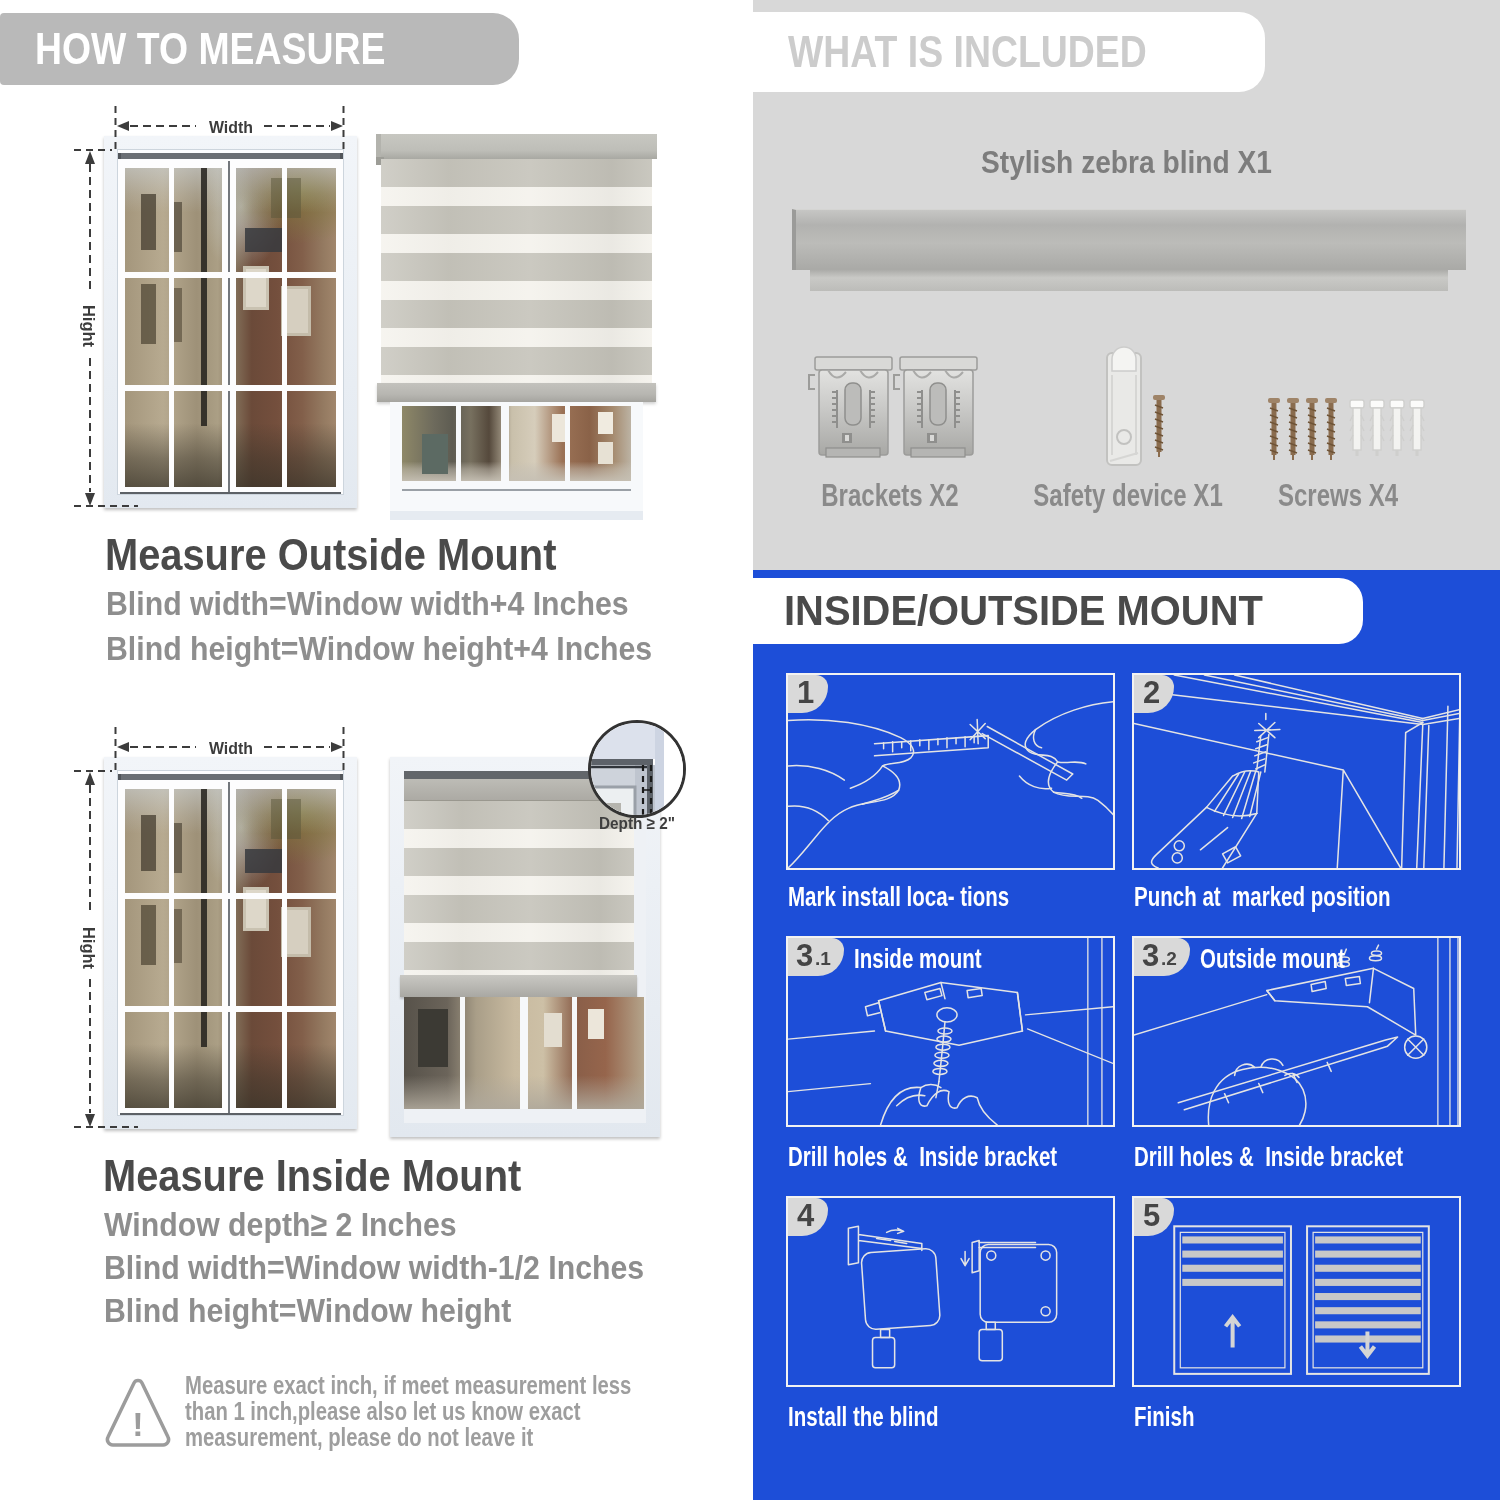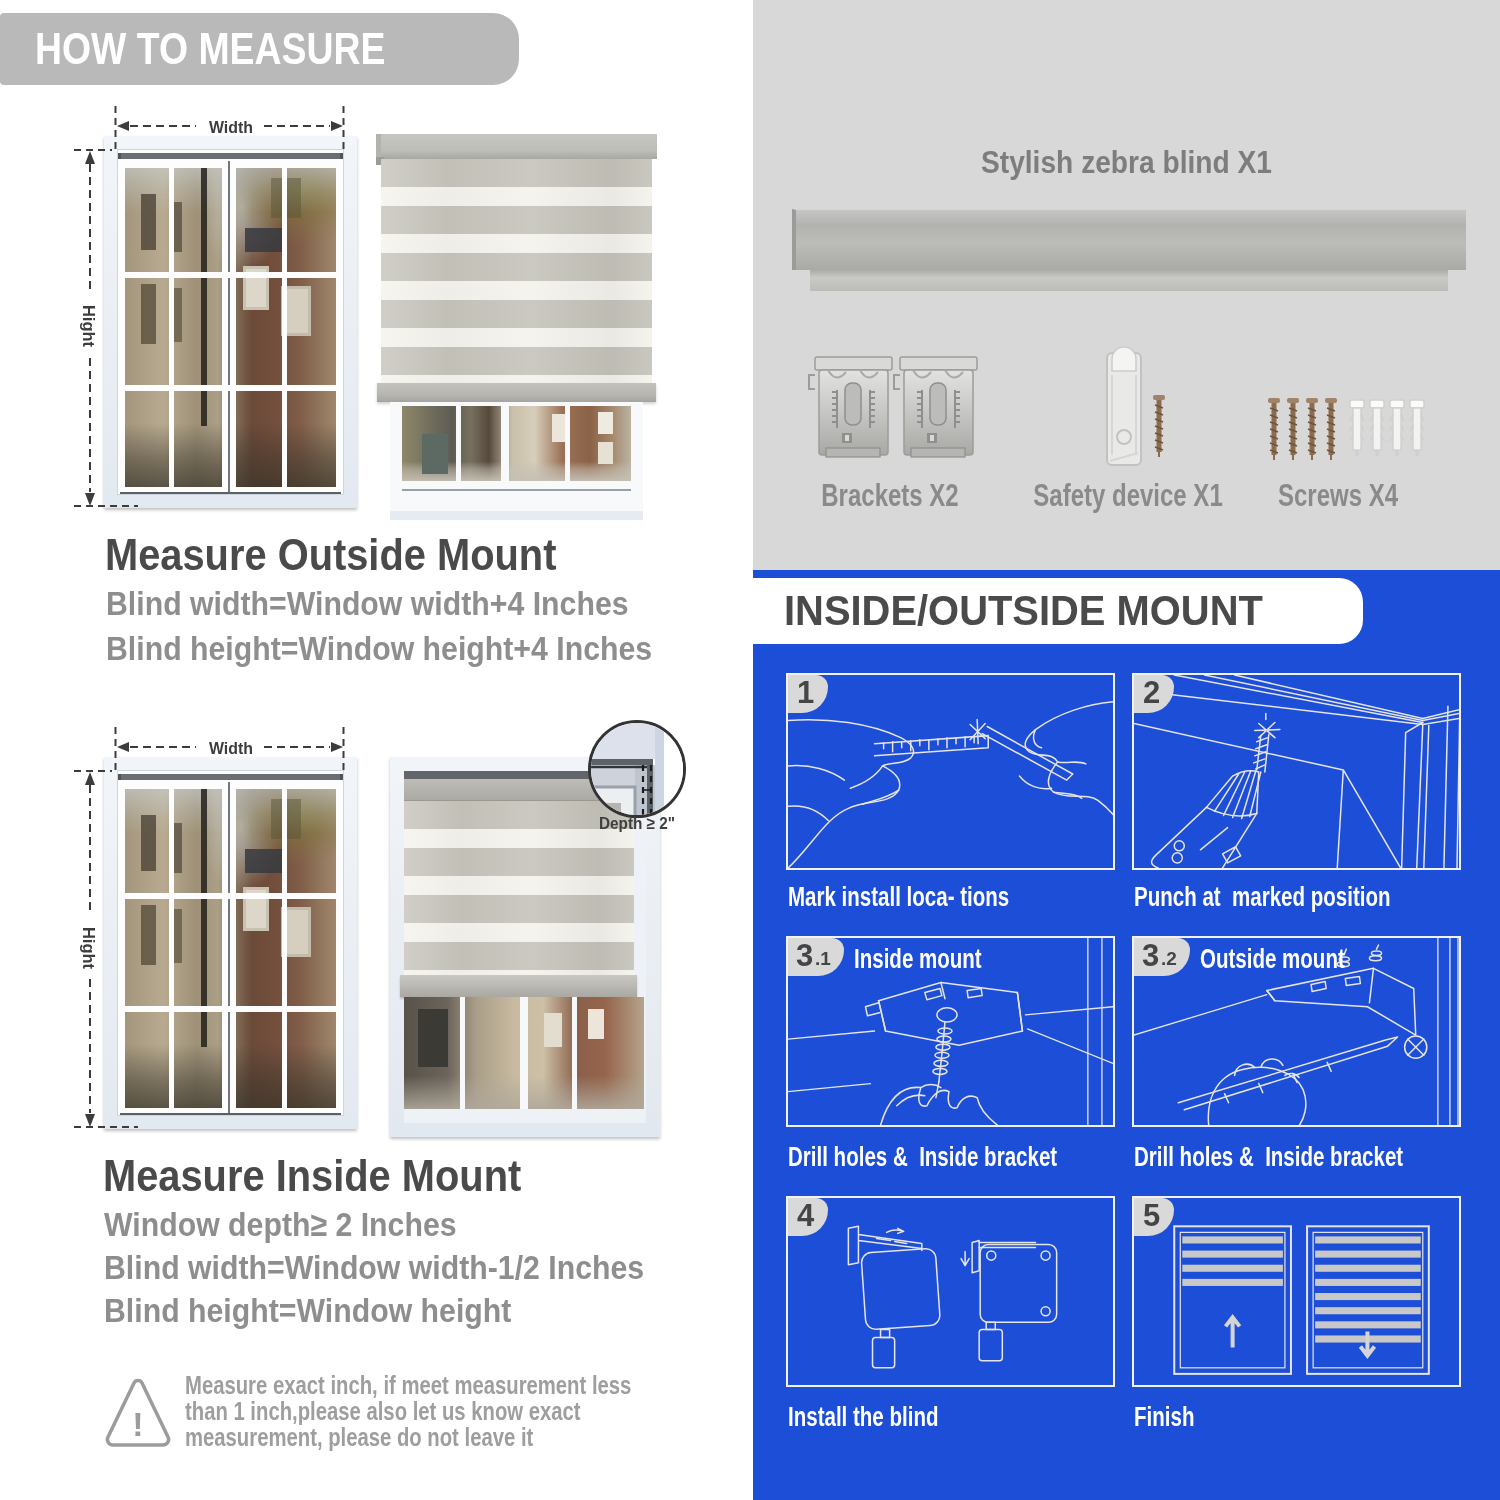--- a/index.html
+++ b/index.html
@@ -224,20 +224,23 @@
 <div class="abs sub" style="left:106px;top:629px;">Blind height=Window height+4 Inches</div>
 
 <div class="abs head1" style="left:103px;top:1150px;">Measure Inside Mount</div>
 <div class="abs sub" style="left:104px;top:1205px;">Window depth≥ 2 Inches</div>
 <div class="abs sub" style="left:104px;top:1248px;">Blind width=Window width-1/2 Inches</div>
 <div class="abs sub" style="left:104px;top:1291px;">Blind height=Window height</div>
 
 <div class="abs" style="left:185px;top:1372px;font-size:26px;font-weight:bold;color:#9e9e9e;line-height:26px;transform:scaleX(.78);transform-origin:left top;white-space:nowrap;">Measure exact inch, if meet measurement less<br>than 1 inch,please also let us know exact<br>measurement, please do not leave it</div>
 
 <div class="abs" id="rt">
+  <div class="abs" id="h-rt">
+      <span>WHAT IS INCLUDED</span>
+    </div>
   <div class="abs" style="left:0;width:747px;top:144px;text-align:center;font-size:32px;font-weight:bold;color:#7d7d7d;transform:scaleX(.88);">Stylish zebra blind X1</div>
 
   <div class="abs" style="left:39px;top:209px;width:670px;height:60px;
        background:linear-gradient(180deg,#c6c6c4 0%,#b2b2b0 25%,#bcbcb9 55%,#a9a9a6 100%);
        border-left:4px solid #9b9b99;border-top:1px solid #d5d5d3;"></div>
   <div class="abs" style="left:57px;top:269px;width:638px;height:22px;
        background:linear-gradient(180deg,#a8a8a5 0%,#c9c9c6 40%,#bcbcb9 100%);"></div>
 
   <svg class="abs" style="left:37px;top:345px;" width="680" height="130" viewBox="0 0 680 130">
     <defs>

